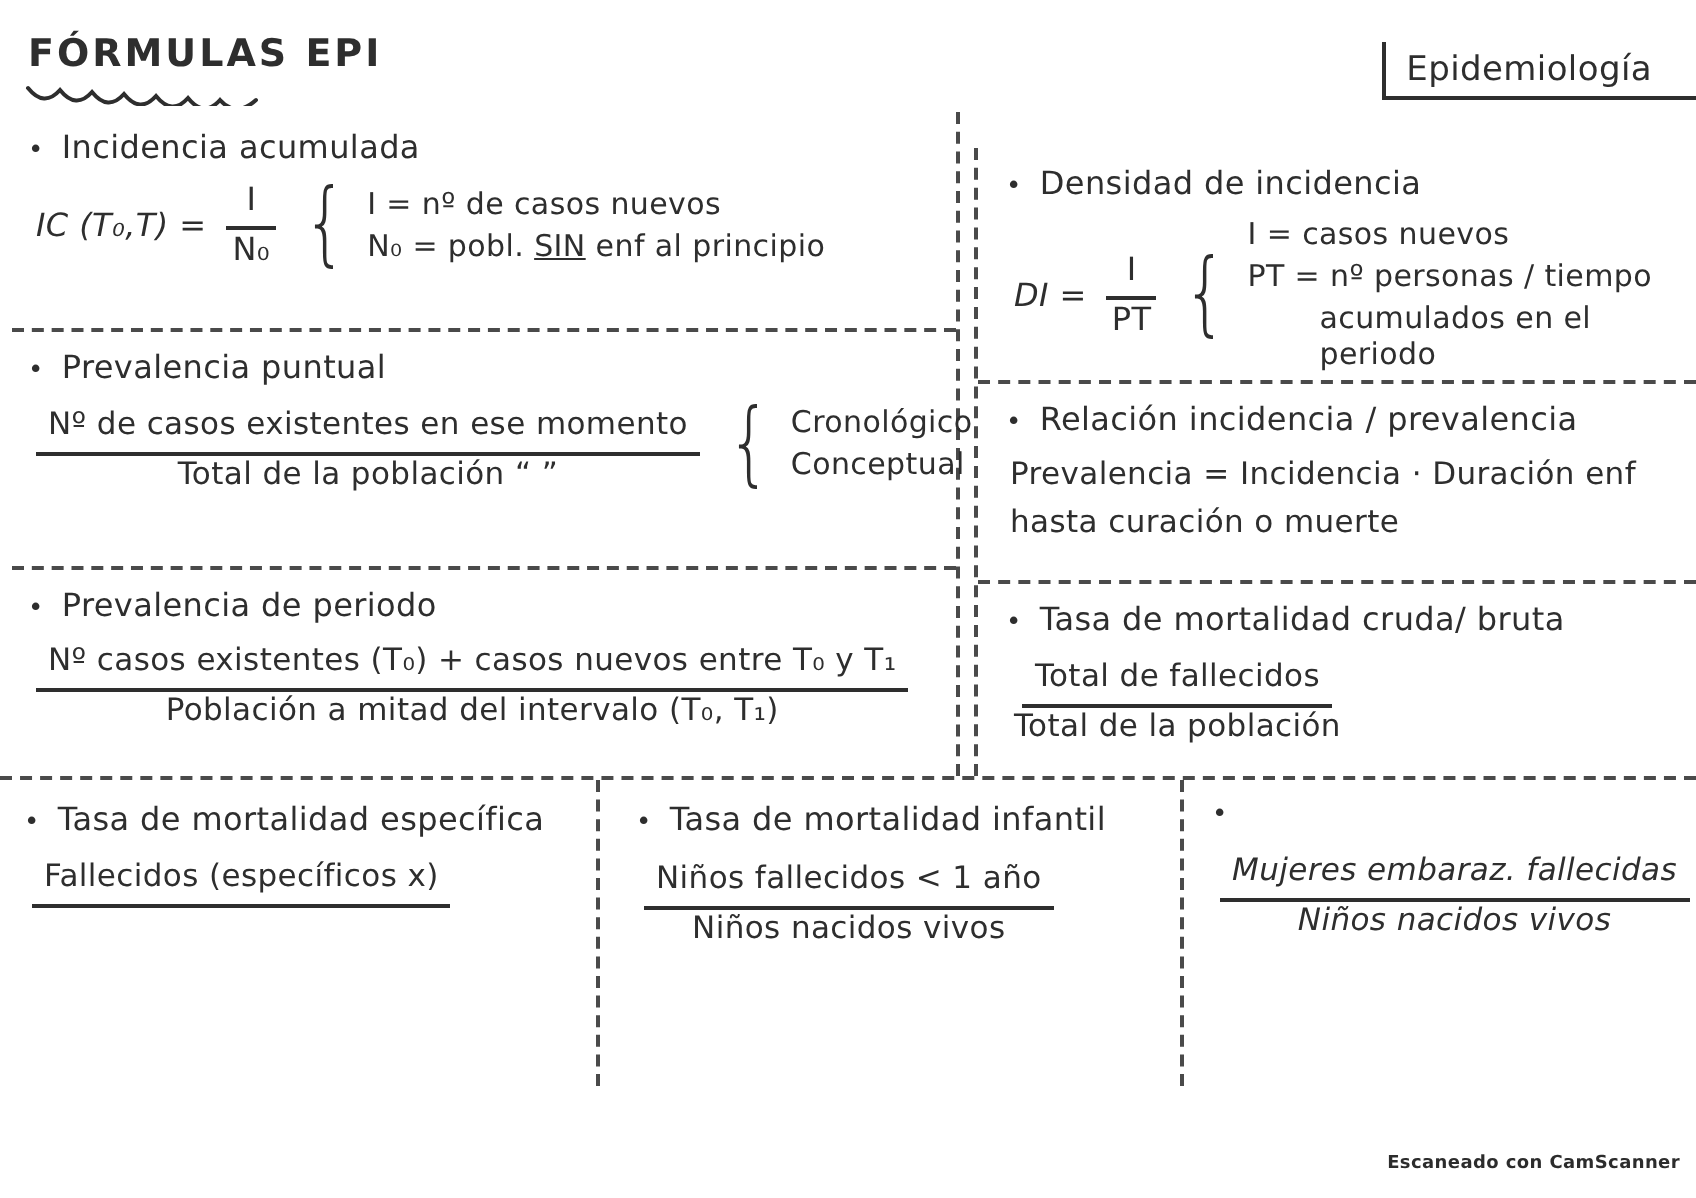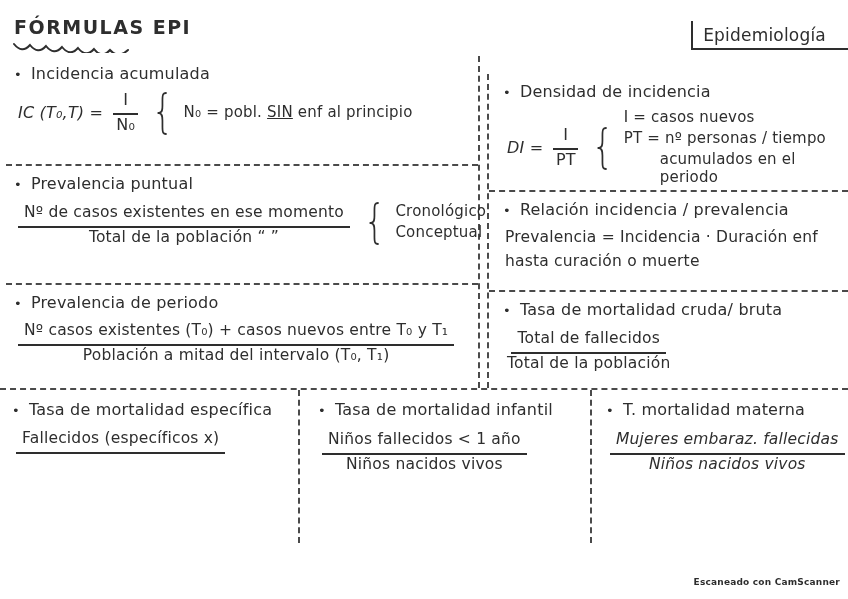--- a/index.html
+++ b/index.html
@@ -105,20 +105,21 @@
       <span>Incidencia acumulada</span>
     </div>
     <div class="formula-row">
       <span class="lhs">IC (T₀,T) =</span>
       <span class="frac">
         <span class="num">I</span>
         <span class="den">N₀</span>
       </span>
       <span class="brace">{</span>
       <span class="defs">
+        <span>I = nº de casos nuevos</span>
         <span><span>N₀ = pobl. </span><span class="u">SIN</span><span> enf al principio</span></span>
       </span>
     </div>
   </div>
 
   <div class="block blk2 b-border">
     <div class="title-line">
       <span class="bullet">•</span>
       <span>Prevalencia puntual</span>
     </div>
@@ -221,21 +222,20 @@
       <span class="frac wide">
         <span class="num">Niños fallecidos &lt; 1 año</span>
         <span class="den">Niños nacidos vivos</span>
       </span>
     </div>
   </div>
 
   <div class="bottom-cell bc3">
     <div class="title-line">
       <span class="bullet">•</span>
-      <span>T. mortalidad materna</span>
     </div>
     <div class="formula-row" style="margin-top:5px;font-style:italic;">
       <span class="frac wide">
         <span class="num">Mujeres embaraz. fallecidas</span>
         <span class="den">Niños nacidos vivos</span>
       </span>
     </div>
   </div>
 
 </div>

